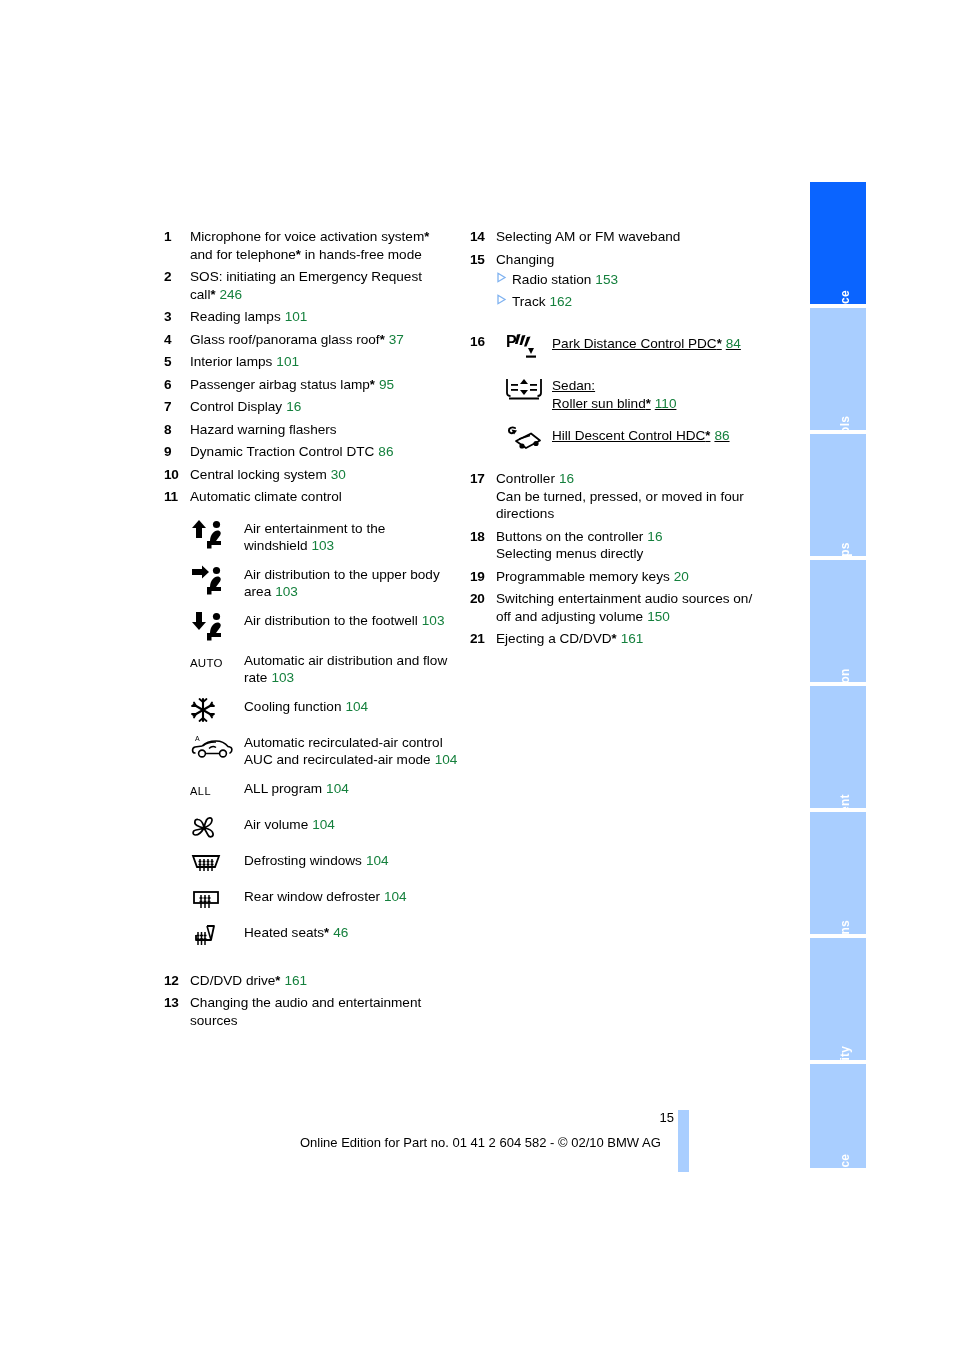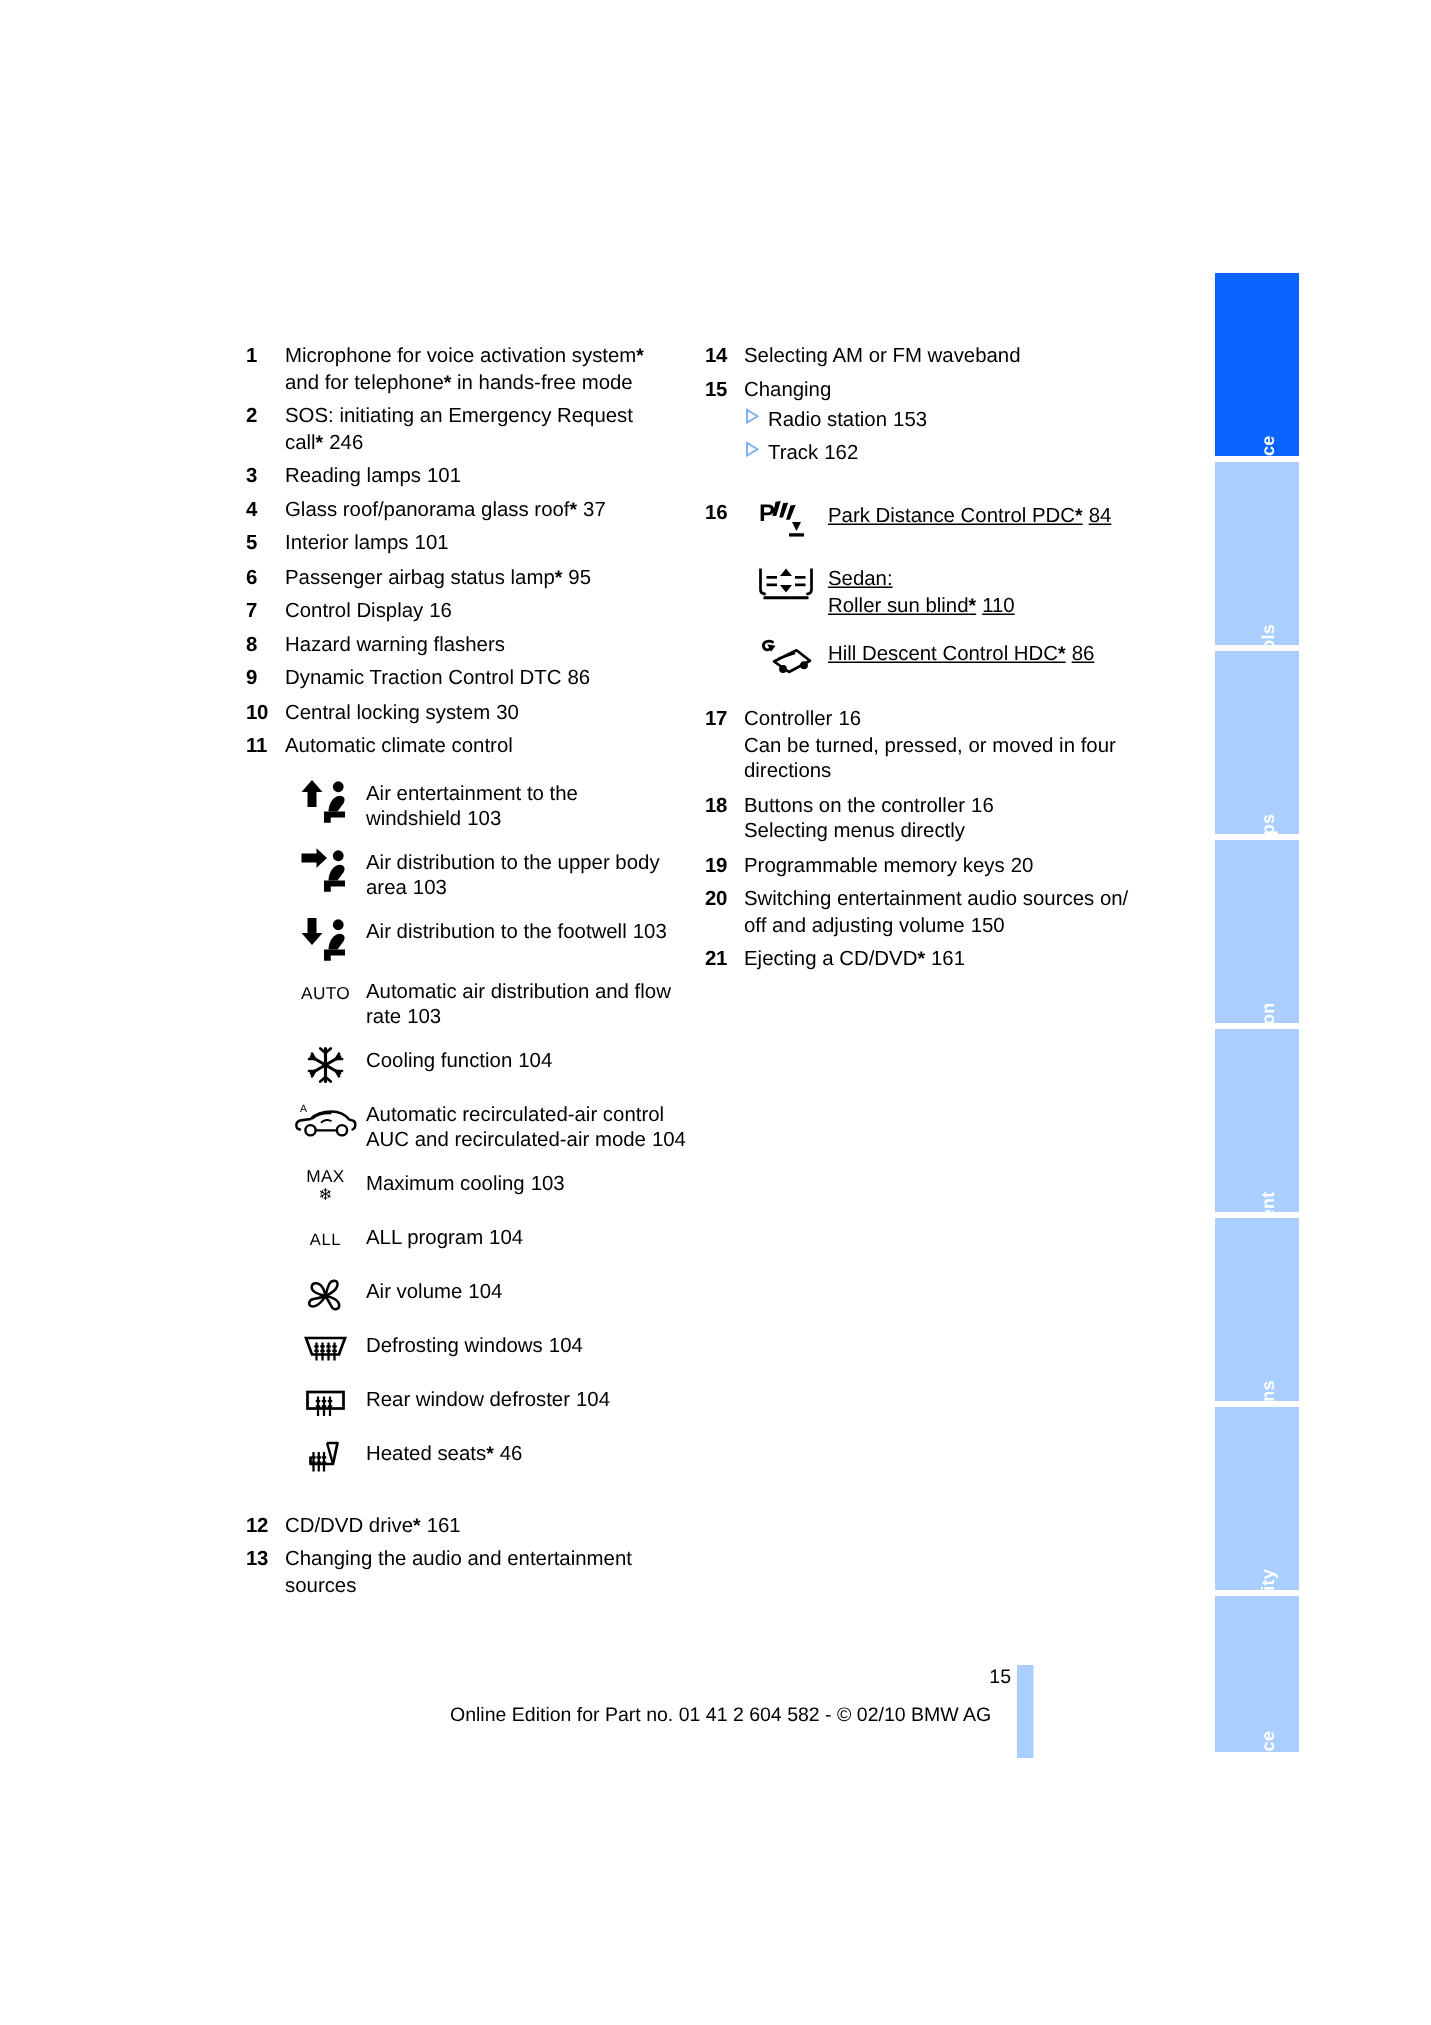--- a/index.html
+++ b/index.html
@@ -48,21 +48,21 @@
     font-weight: bold;
     min-width: 26px;
     flex: 0 0 26px;
     text-align: left;
     letter-spacing: -0.2px;
   }
   .entry .num.wide { min-width: 26px; }
   .entry .txt { flex: 1 1 auto; }
 
   .pg {
-    color: #000000;
+    color: #15803d;
     margin-left: 4px;
     white-space: nowrap;
   }
   .star {
     font-weight: bold;
     font-size: 13px;
     vertical-align: baseline;
   }
 
   
@@ -94,21 +94,20 @@
     margin-bottom: 9px;
     font-size: 13.6px;
     line-height: 17.5px;
   }
   .iconbox {
     flex: 0 0 54px;
     width: 54px;
     min-height: 26px;
     display: flex;
     align-items: center;
-    justify-content: center;
     padding-top: 1px;
   }
   .iconrow .lbl { flex: 1 1 auto; padding-top: 2px; }
   .ticon { font-size: 11.5px; letter-spacing: 0.2px; }
   .ticon.maxblk { text-align: center; line-height: 11px; }
   .ticon.maxblk .sub { font-size: 11px; display: block; margin-top: 1px; }
   .ticon.all { font-size: 11px; letter-spacing: 0.5px; }
 
   
   .iconlist-16 {
@@ -356,26 +355,20 @@
               <path d="M13 13 C17 9.5 21 9 26 9.2" fill="none" stroke="#000" stroke-width="1.3"></path>
               <circle cx="12" cy="20.5" r="3.4" fill="none" stroke="#000" stroke-width="1.6"></circle>
               <circle cx="33" cy="20.5" r="3.4" fill="none" stroke="#000" stroke-width="1.6"></circle>
               <line x1="15.4" y1="20.5" x2="29.6" y2="20.5" stroke="#000" stroke-width="1.5"></line>
               <path d="M19 15.5 C21 13.5 24 13 26 14.5" fill="none" stroke="#000" stroke-width="1.4"></path>
             </svg>
           </div>
           <div class="lbl"><span>Automatic recirculated-air control AUC and recirculated-air mode</span><span class="pg">104</span></div>
         </div>
 
-        <div class="iconrow">
-          <div class="iconbox">
-            <span class="ticon maxblk"><span>MAX</span><span class="sub">❄</span></span>
-          </div>
-          <div class="lbl"><span>Maximum cooling</span><span class="pg">103</span></div>
-        </div>
 
         <div class="iconrow">
           <div class="iconbox">
             <span class="ticon all">ALL</span>
           </div>
           <div class="lbl"><span>ALL program</span><span class="pg">104</span></div>
         </div>
 
         <div class="iconrow">
           <div class="iconbox">

